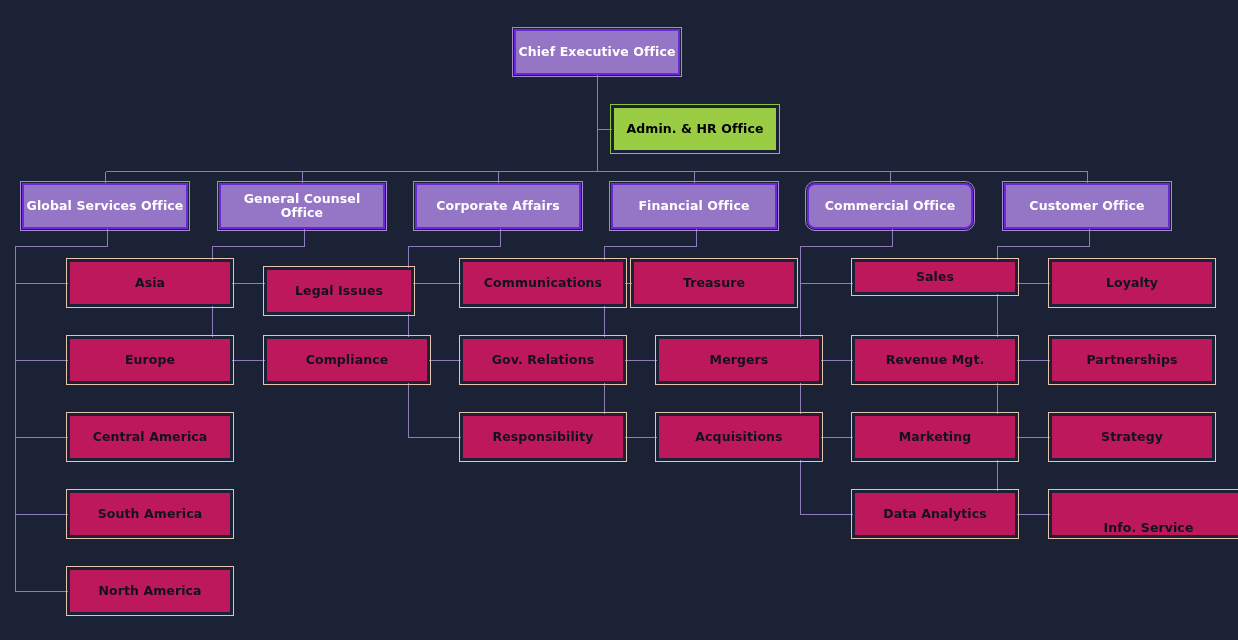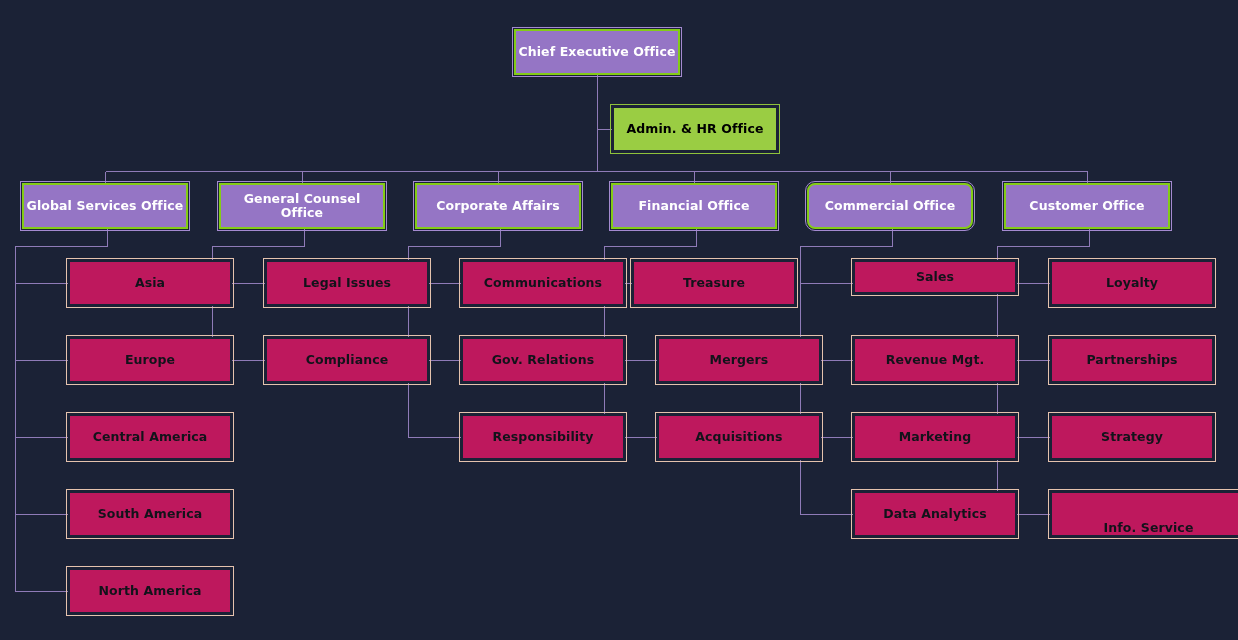--- a/index.html
+++ b/index.html
@@ -39,21 +39,21 @@
     display: flex;
     align-items: center;
     justify-content: center;
     text-align: center;
     line-height: 1.15;
   }
 
   
   .node.purple {
     background: #9575c5;
-    border: 2px solid #84cc16;
+    border: 2px solid #6d28d9;
     outline: 1px solid #a48ad0;
     outline-offset: 1px;
     color: #ffffff;
     font-size: 12.5px;
     font-weight: bold;
     letter-spacing: 0.1px;
   }
 
   
   .node.green {
@@ -148,21 +148,21 @@
     </div>
     <div class="node peach" style="left: 68px; top: 491px; width: 164px; height: 46px;">
       <span>South America</span>
     </div>
     <div class="node peach" style="left: 68px; top: 568px; width: 164px; height: 46px;">
       <span>North America</span>
     </div>
     <div class="node purple" style="left: 219px; top: 183px; width: 166px; height: 46px;">
       <span>General Counsel Office</span>
     </div>
-    <div class="node peach" style="left: 265px; top: 260px; width: 164px; height: 46px;">
+    <div class="node peach" style="left: 265px; top: 268px; width: 148px; height: 46px;">
       <span>Legal Issues</span>
     </div>
     <div class="node peach" style="left: 265px; top: 337px; width: 164px; height: 46px;">
       <span>Compliance</span>
     </div>
     <div class="node purple" style="left: 415px; top: 183px; width: 166px; height: 46px;">
       <span>Corporate Affairs</span>
     </div>
     <div class="node peach" style="left: 461px; top: 260px; width: 164px; height: 46px;">
       <span>Communications</span>

